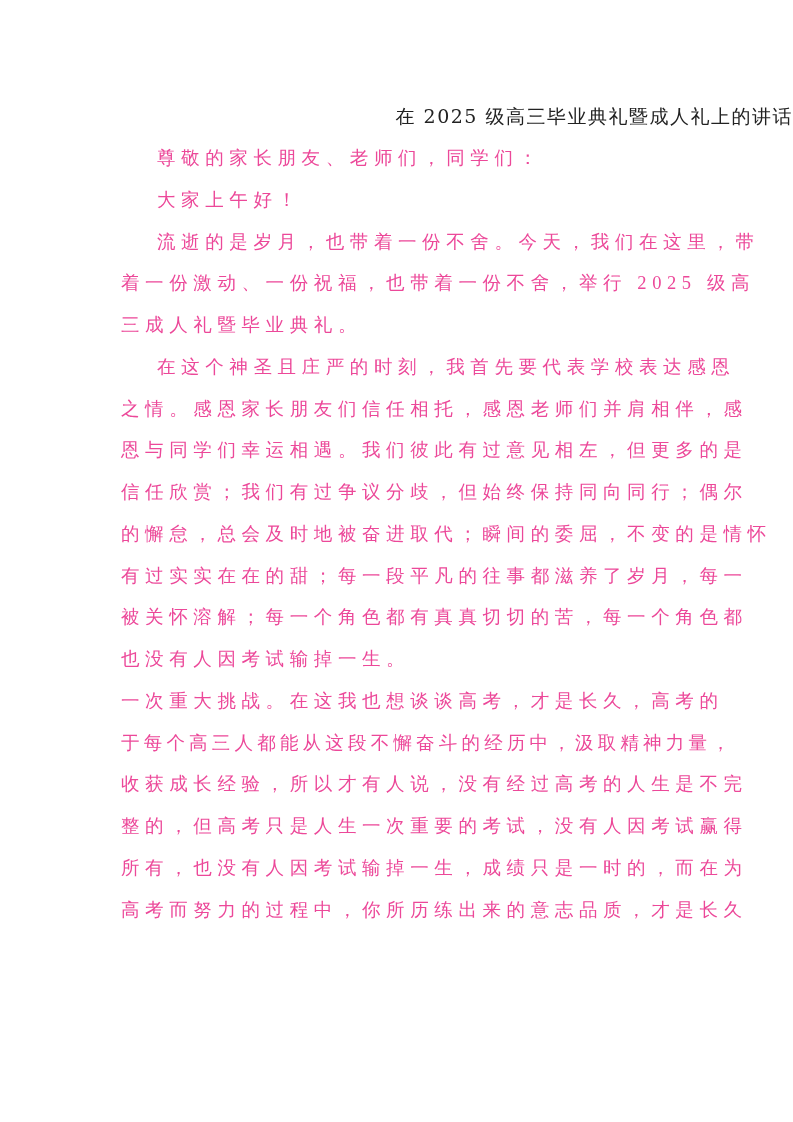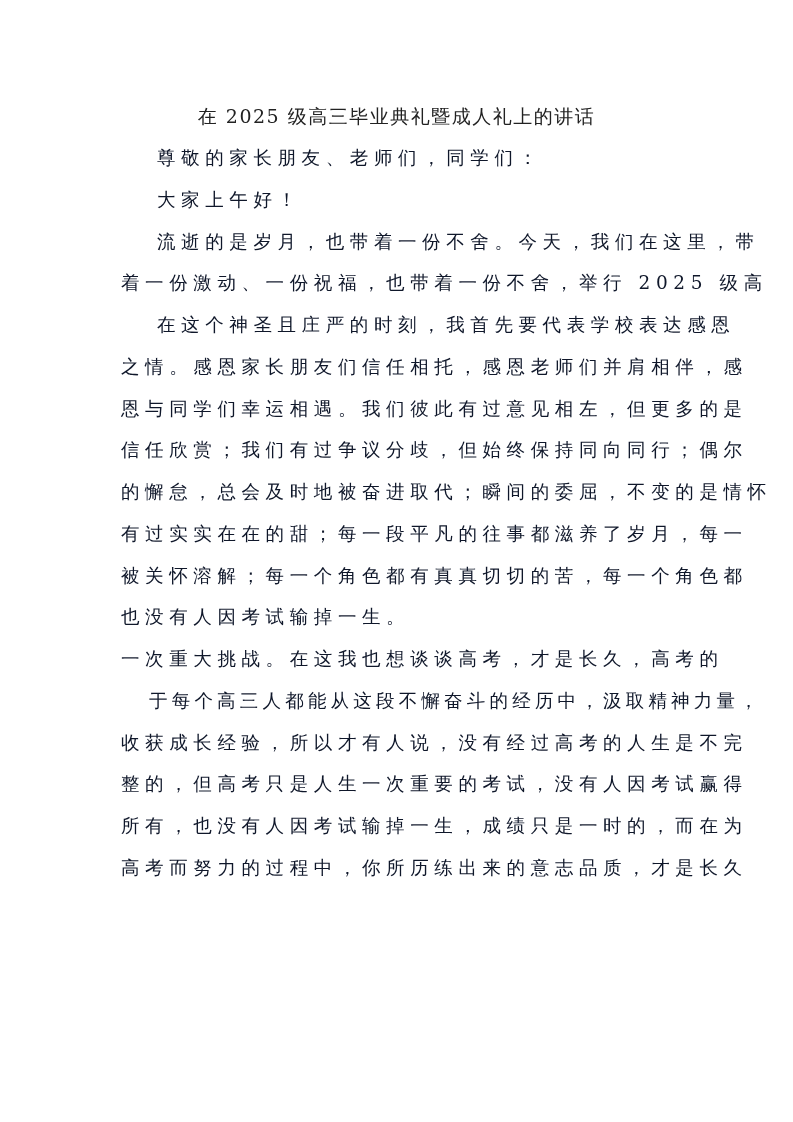--- a/index.html
+++ b/index.html
@@ -21,59 +21,60 @@
     top: 0;
     width: 793px;
     height: 1122px;
     background: #ffffff;
   }
   .title {
     position: absolute;
     top: 101px;
     left: 0;
     width: 793px;
-    text-align: center;
+    text-align: right;
     font-size: 19px;
     line-height: 30px;
     letter-spacing: 1.5px;
     color: #222;
   }
   .body-text {
     position: absolute;
     top: 143px;
     left: 121px;
     width: 552px;
   }
   .line {
     height: 41.75px;
     line-height: 30px;
     font-size: 18.5px;
     letter-spacing: 5.6px;
     white-space: nowrap;
-    color: #0f172a;
+    color: #ec4899;
+    font-family: Liberation Serif, serif;
   }
   .line.indent {
     padding-left: 36px;
   }
   .line.tight {
     letter-spacing: 4.2px;
-    margin-left: 28px;
   }
 </style>
 </head>
 <body>
 
 <div class="page">
   <div class="title">在 2025 级高三毕业典礼暨成人礼上的讲话</div>
 
   <div class="body-text">
     <div class="line indent">尊敬的家长朋友、老师们，同学们：</div>
     <div class="line indent">大家上午好！</div>
     <div class="line indent">流逝的是岁月，也带着一份不舍。今天，我们在这里，带</div>
     <div class="line">着一份激动、一份祝福，也带着一份不舍，举行 2025 级高</div>
+    <div class="line">三成人礼暨毕业典礼。</div>
     <div class="line indent">在这个神圣且庄严的时刻，我首先要代表学校表达感恩</div>
     <div class="line">之情。感恩家长朋友们信任相托，感恩老师们并肩相伴，感</div>
     <div class="line">恩与同学们幸运相遇。我们彼此有过意见相左，但更多的是</div>
     <div class="line">信任欣赏；我们有过争议分歧，但始终保持同向同行；偶尔</div>
     <div class="line">的懈怠，总会及时地被奋进取代；瞬间的委屈，不变的是情怀</div>
     <div class="line">有过实实在在的甜；每一段平凡的往事都滋养了岁月，每一</div>
     <div class="line">被关怀溶解；每一个角色都有真真切切的苦，每一个角色都</div>
     <div class="line">也没有人因考试输掉一生。</div>
     <div class="line">一次重大挑战。在这我也想谈谈高考，才是长久，高考的</div>
     <div class="line tight">于每个高三人都能从这段不懈奋斗的经历中，汲取精神力量，</div>

